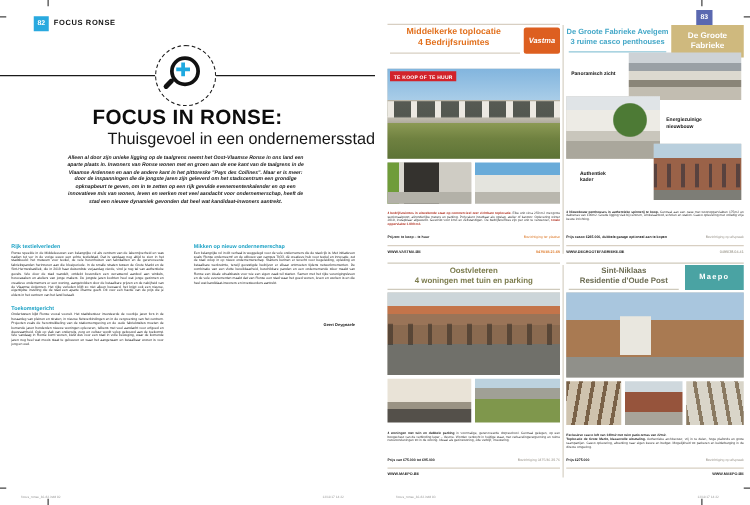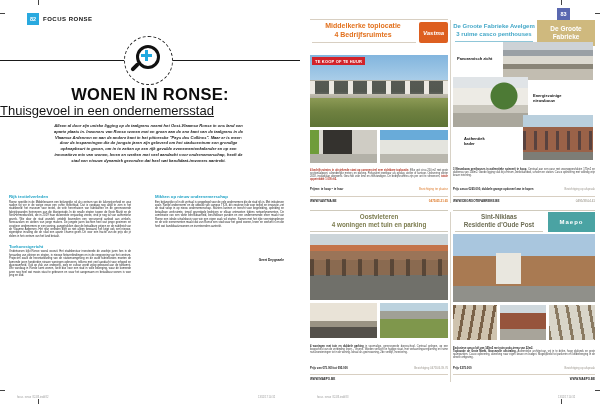--- a/index.html
+++ b/index.html
@@ -11,21 +11,21 @@
   .badge{display:flex;align-items:center;justify-content:center;color:#fff;font-weight:bold;}
   #badge82{left:27px;top:13px;width:12px;height:12px;background:#29a9df;font-size:5.5px;}
   #focus-label{left:43px;top:16px;font-size:6px;font-weight:bold;letter-spacing:.5px;color:#111;}
   #hairline{left:0;top:60px;width:300px;height:1px;background:#1a1a1a;}
   #lens{left:124px;top:36px;width:47px;height:47px;border:1.5px dashed #222;border-radius:50%;background:#fff;}
   #lens-ring{left:11px;top:8px;width:18px;height:18px;border:3.5px solid #111;border-radius:50%;}
   #lens-plus-h{left:16px;top:16.5px;width:11px;height:3.5px;background:#1fa9e0;}
   #lens-plus-v{left:19.8px;top:12.8px;width:3.5px;height:11px;background:#1fa9e0;}
   #lens-handle{left:5px;top:28px;width:10px;height:4px;background:#111;border-radius:2px;transform:rotate(135deg);}
   #main-title{left:0;top:85px;width:300px;text-align:center;font-size:16.5px;font-weight:800;letter-spacing:.3px;color:#0d0d0d;}
-  #sub-title{left:0;top:103px;width:300px;text-align:left;font-size:13px;color:#161616;text-decoration:underline;}
+  #sub-title{left:0;top:103px;width:300px;text-align:right;font-size:13px;color:#161616;}
   #intro{left:50px;top:123px;width:197px;font-size:4.1px;line-height:5.8px;font-weight:bold;font-style:italic;text-align:center;color:#222;}
   .col{position:absolute;top:194px;}
   #col1{left:9px;width:122px;}
   #col2{left:155px;width:129px;}
   .h-teal{color:#1fa3c6;font-size:4.3px;font-weight:bold;margin:0 0 1.6px 0;}
   .body-txt{font-size:2.72px;line-height:3.42px;text-align:justify;color:#1d1d1d;margin:0 0 5.5px 0;}
   .byline{text-align:right;font-size:3.2px;font-weight:bold;color:#111;margin-top:30px;}
   .slug{position:absolute;top:396px;font-size:2.6px;color:#9a9a9a;}
   
   .vdiv{position:absolute;left:450px;width:1px;background:#d8d2c6;}
@@ -125,21 +125,21 @@
   <div class="abs" id="focus-label">FOCUS RONSE</div>
 
   <div class="abs" id="hairline"></div>
   <div class="abs" id="lens">
     <div class="abs" id="lens-ring"></div>
     <div class="abs" id="lens-plus-h"></div>
     <div class="abs" id="lens-plus-v"></div>
     <div class="abs" id="lens-handle"></div>
   </div>
 
-  <div class="abs" id="main-title">WONEN IN RONSE:</div>
+  <div class="abs" id="main-title">FOCUS IN RONSE:</div>
   <div class="abs" id="sub-title">Thuisgevoel in een ondernemersstad</div>
   <div class="abs" id="intro">Alleen al door zijn unieke ligging op de taalgrens neemt het Oost-Vlaamse Ronse in ons land een aparte plaats in. Inwoners van Ronse wonen met en groen aan de ene kant van de taalgrens in de Vlaamse Ardennen en aan de andere kant in het pittoreske "Pays des Collines". Maar er is meer: door de inspanningen die de jongste jaren zijn geleverd om het stadscentrum een grondige opknapbeurt te geven, om in te zetten op een rijk gevulde evenementenkalender en op een innovatieve mix van wonen, leven en werken met veel aandacht voor ondernemerschap, heeft de stad een nieuwe dynamiek gevonden dat heel wat kandidaat-inwoners aantrekt.</div>
 
   <div class="col" id="col1">
     <div class="h-teal">Rijk textielverleden</div>
     <p class="body-txt">Ronse speelde in de Middeleeuwen een belangrijke rol als centrum van de lakennijverheid en was nadien tot ver in de vorige eeuw een echte textielstad. Dat is vandaag nog altijd te zien in het stadsbeeld: het museum voor textiel, de vele herenhuizen van fabrikanten en de gerenoveerde fabriekspanden herinneren aan die bloeiperiode. In de smalle straten tussen de Grote Markt en de Sint-Hermesbasiliek, die in 2019 haar duizendste verjaardag vierde, vind je nog tal van authentieke gevels. Wie door de stad wandelt, ontdekt bovendien een verrassend aanbod aan winkels, horecazaken en ateliers van jonge makers. De jongste jaren kochten heel wat jonge gezinnen en creatieve ondernemers er een woning, aangetrokken door de betaalbare prijzen en de nabijheid van de Vlaamse Ardennen. Het rijke verleden blijft zo niet alleen bewaard, het krijgt ook een nieuwe, eigentijdse invulling die de stad een aparte charme geeft. Dit voor een fractie van de prijs die je elders in het centrum van het land betaalt.</p>
     <div class="h-teal">Toekomstgericht</div>
     <p class="body-txt">Ondertussen kijkt Ronse vooral vooruit. Het stadsbestuur investeerde de voorbije jaren fors in de heraanleg van pleinen en straten, in nieuwe fietsverbindingen en in de vergroening van het centrum. Projecten zoals de herontwikkeling van de stationsomgeving en de oude fabriekssites moeten de komende jaren honderden nieuwe woningen opleveren, telkens met veel aandacht voor erfgoed en duurzaamheid. Ook op vlak van onderwijs, zorg en cultuur wordt volop gebouwd aan de toekomst. Wie vandaag in Ronse komt wonen, kiest dus voor een stad in volle beweging, waar de komende jaren nog heel wat moois staat te gebeuren en waar het aangenaam en betaalbaar wonen is voor jong en oud.</p>
   </div>
 

